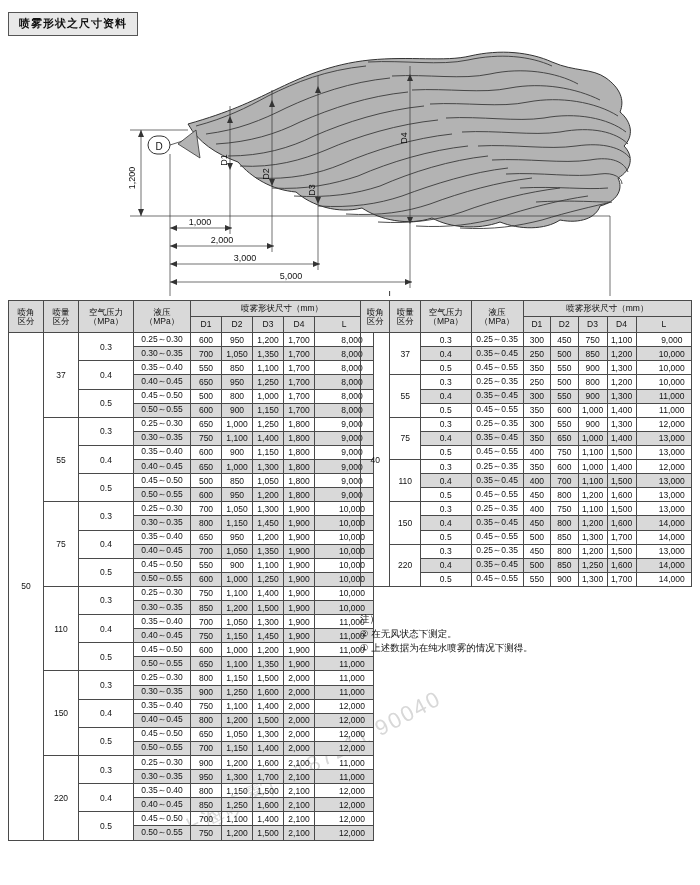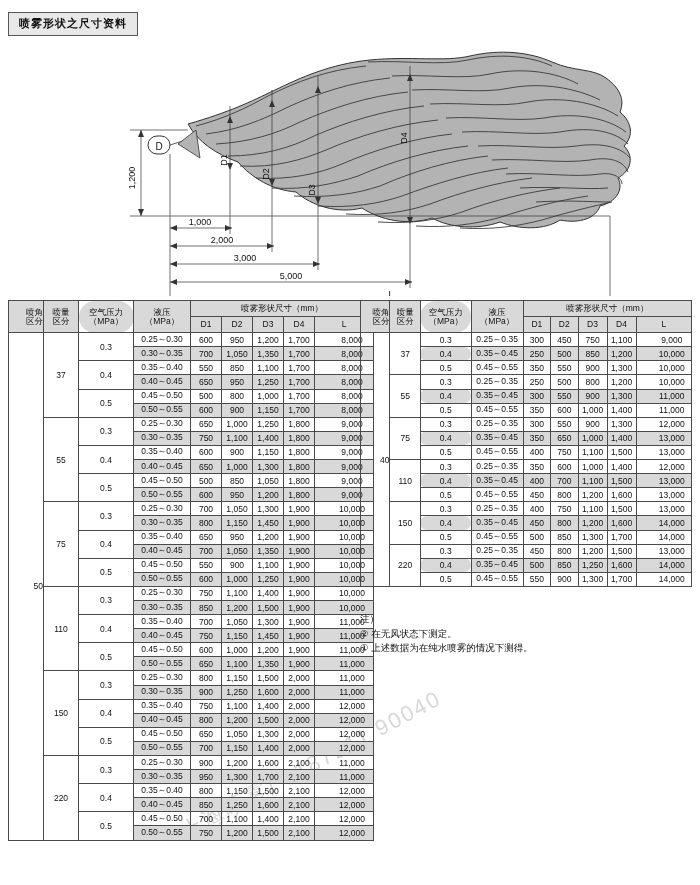--- a/index.html
+++ b/index.html
@@ -15,23 +15,23 @@
   .diagram svg{display:block;}
   
   .tables{position:absolute;left:8px;top:300px;width:684px;}
   table{border-collapse:collapse;font-size:8.5px;}
   table td,table th{border:1px solid #4a4a4a;text-align:center;padding:0;font-weight:normal;}
   .hdr td{background:#d9d9d9;font-size:8.5px;line-height:1.05;padding:1px 0;}
   .leftT{position:absolute;left:0;top:0;}
   .rightT{position:absolute;left:352px;top:0;}
   .leftT td{height:13.1px;}
   .rightT td{height:13.1px;}
-  .c-ang{width:34px;text-align:right;}
+  .c-ang{width:34px;}
   .c-flow{width:34px;}
-  .c-air{width:54px;border-radius:16px;}
+  .c-air{width:54px;}
   .c-liq{width:56px;margin-top:13px;}
   .c-d{width:30px;}
   .c-l{width:42px;padding-left:16px;}
   .shade{background:#d9d9d9;}
   .note{position:absolute;left:352px;top:312px;font-size:9.5px;line-height:1.55;}
   .note div{white-space:nowrap;}
   
   .wm{
     position:absolute;left:150px;top:420px;width:420px;
     font-size:22px;color:#d8d8d8;transform:rotate(-28deg);

